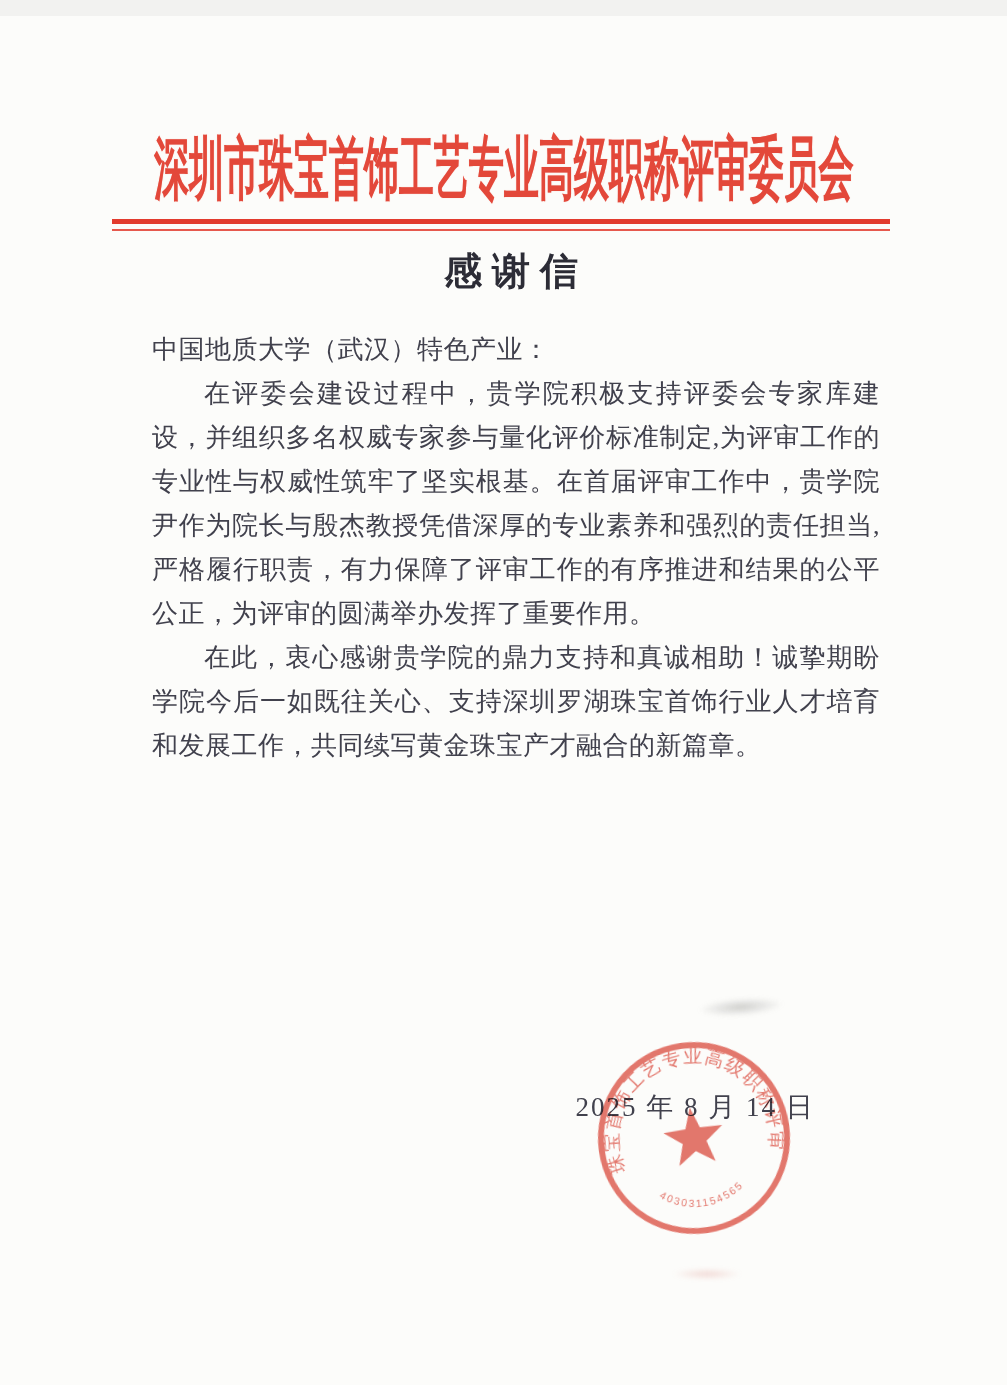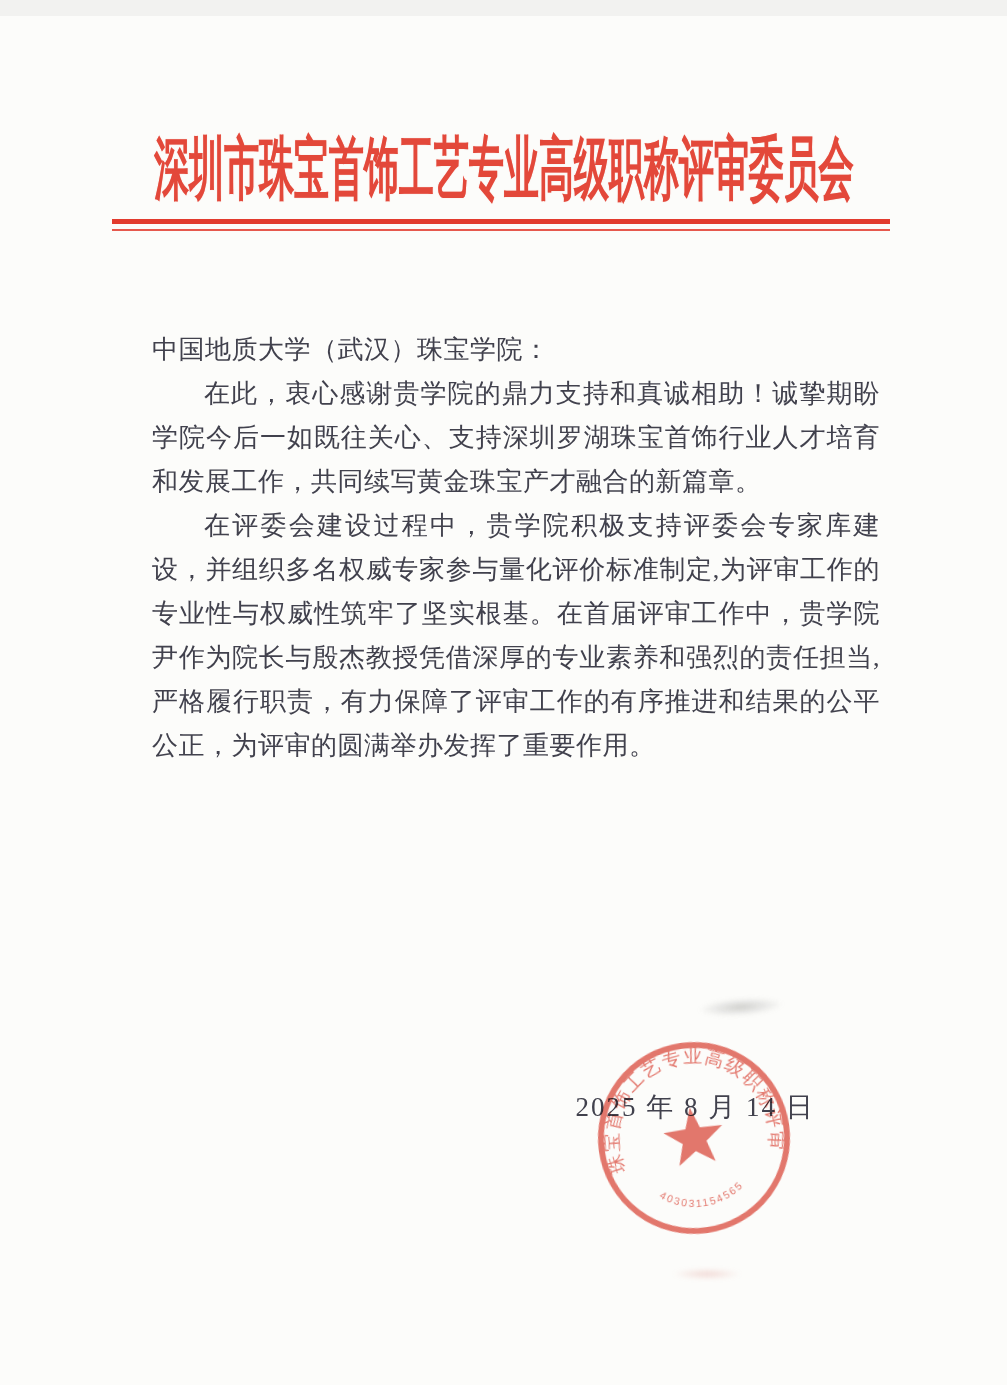--- a/index.html
+++ b/index.html
@@ -99,25 +99,26 @@
 
 <div class="page">
 
   <div class="header">
     <div class="org-name">深圳市珠宝首饰工艺专业高级职称评审委员会</div>
   </div>
 
   <div class="rule"></div>
   <div class="rule-thin"></div>
 
+  <h1 class="title">感谢信</h1>
 
   <div class="body">
-    <p class="salutation">中国地质大学（武汉）珠宝学院：</p>
+    <p class="salutation">中国地质大学（武汉）特色产业：</p>
+    <p class="para">在评委会建设过程中，贵学院积极支持评委会专家库建设，并组织多名权威专家参与量化评价标准制定,为评审工作的专业性与权威性筑牢了坚实根基。在首届评审工作中，贵学院尹作为院长与殷杰教授凭借深厚的专业素养和强烈的责任担当,严格履行职责，有力保障了评审工作的有序推进和结果的公平公正，为评审的圆满举办发挥了重要作用。</p>
     <p class="para">在此，衷心感谢贵学院的鼎力支持和真诚相助！诚挚期盼学院今后一如既往关心、支持深圳罗湖珠宝首饰行业人才培育和发展工作，共同续写黄金珠宝产才融合的新篇章。</p>
-    <p class="para">在评委会建设过程中，贵学院积极支持评委会专家库建设，并组织多名权威专家参与量化评价标准制定,为评审工作的专业性与权威性筑牢了坚实根基。在首届评审工作中，贵学院尹作为院长与殷杰教授凭借深厚的专业素养和强烈的责任担当,严格履行职责，有力保障了评审工作的有序推进和结果的公平公正，为评审的圆满举办发挥了重要作用。</p>
   </div>
 
   <div class="signature">
     <div>2025 年 8 月 14 日</div>
   </div>
 
   <div class="smudge"></div>
   <div class="smudge2"></div>
 
   <svg class="stamp" viewBox="0 0 200 200" aria-hidden="true">

